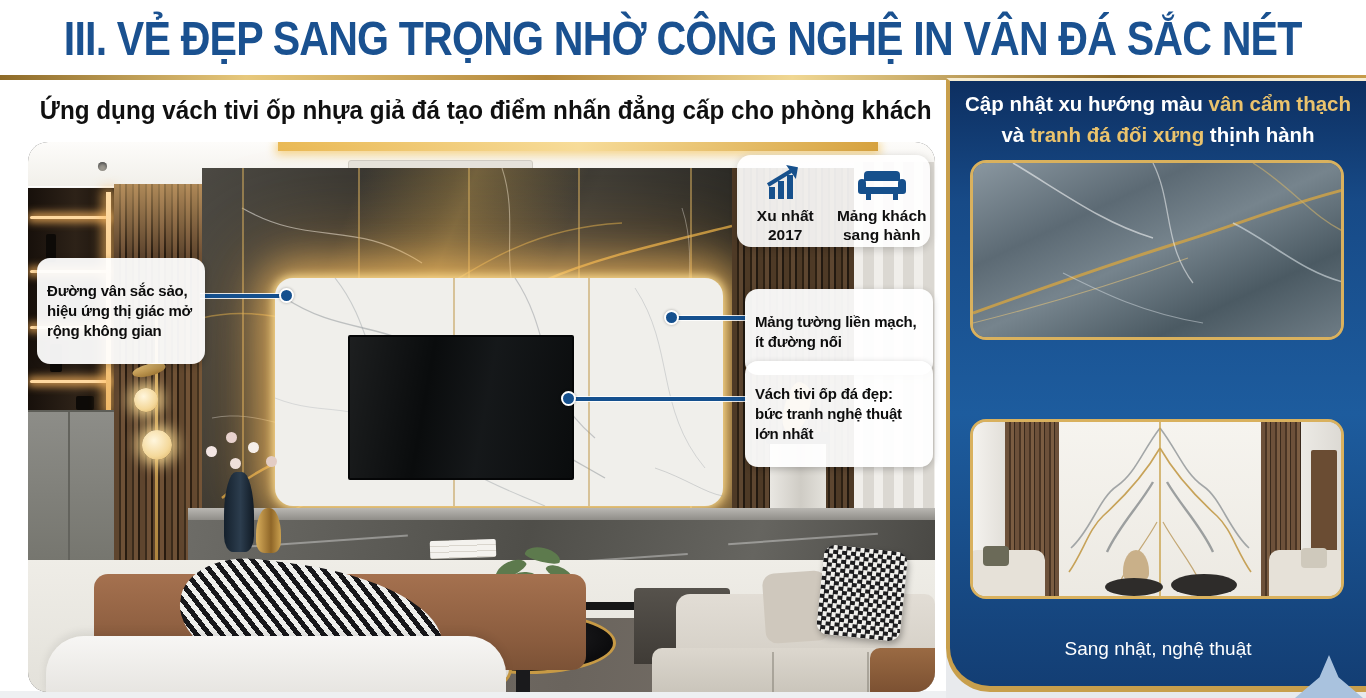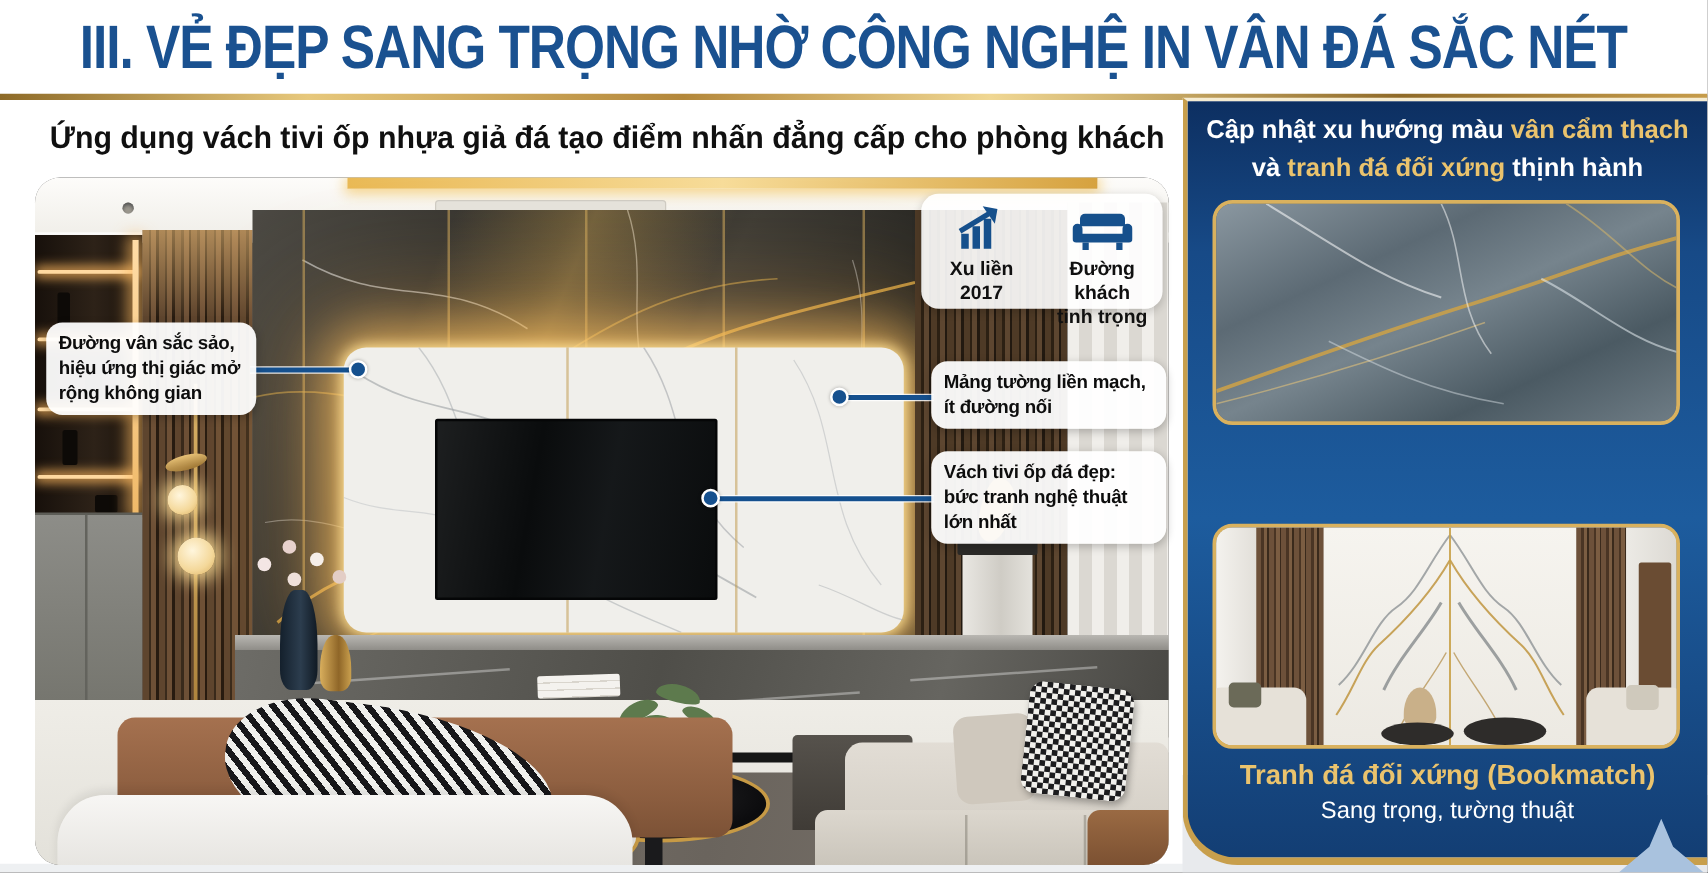--- a/index.html
+++ b/index.html
@@ -99,21 +99,21 @@
   .pillow-hound { left:792px; top:406px; width:84px; height:90px; border-radius:12px; transform:rotate(6deg);
     background:repeating-conic-gradient(#1c1c1e 0 25%,#f1f0ec 0 50%); background-size:9px 9px; box-shadow:2px 3px 6px rgba(0,0,0,.3); }
   .leather-corner { left:842px; top:506px; width:65px; height:44px; background:linear-gradient(#9a6a43,#7c5132); border-radius:10px 0 0 0; }
 
   
   .badge-panel { left:737px; top:155px; width:193px; height:92px; background:rgba(255,255,255,.9); border-radius:14px; display:flex; box-shadow:0 2px 8px rgba(0,0,0,.18); }
   .badge { flex:1; display:flex; flex-direction:column; align-items:center; justify-content:flex-start; padding-top:8px; }
   .badge svg { display:block; }
   .badge-label { font-size:15.5px; font-weight:700; color:#101010; line-height:19px; text-align:center; margin-top:3px; }
 
-  .callout { position:absolute; background:rgba(255,255,255,.94); border-radius:13px; padding:7px 10px; box-shadow:0 2px 7px rgba(0,0,0,.22); color:#0d0d0d; font-weight:700; font-size:15px; line-height:20px; letter-spacing:-.2px; }
+  .callout { position:absolute; background:rgba(255,255,255,.94); border-radius:13px; padding:23px 10px; box-shadow:0 2px 7px rgba(0,0,0,.22); color:#0d0d0d; font-weight:700; font-size:15px; line-height:20px; letter-spacing:-.2px; }
   .lead { position:absolute; height:3.5px; background:#15508e; box-shadow:0 1px 0 rgba(255,255,255,.85), 0 -1px 0 rgba(255,255,255,.85); }
   .lead-dot { position:absolute; width:15px; height:15px; border-radius:50%; background:#15508e; border:2px solid #fff; box-shadow:0 0 3px rgba(0,0,0,.3); }
 
   
   #sidebar-under { left:946px; top:620px; width:420px; height:78px; background:#e8eaed; }
   #sidebar { left:946px; top:78px; width:420px; height:614px;
     background:linear-gradient(180deg,#0d2f61 0%,#174a87 20%,#1d5c9e 55%,#133e74 100%);
     border-left:4px solid #c89f4c; border-bottom:6px solid #c89f4c; border-top:3px solid #f5ecd2;
     border-bottom-left-radius:44px; }
   .sb-head { position:absolute; left:0; width:100%; text-align:center; font-weight:700; font-size:20.5px; color:#ffffff; white-space:nowrap; }
@@ -278,36 +278,36 @@
       <span>
         <svg width="44" height="40" viewBox="0 0 44 40">
           <rect x="6" y="24" width="6" height="12" fill="#16508c"></rect>
           <rect x="15" y="18" width="6" height="18" fill="#16508c"></rect>
           <rect x="24" y="12" width="6" height="24" fill="#16508c"></rect>
           <path d="M5,22 L28,8" stroke="#16508c" stroke-width="4" fill="none"></path>
           <path d="M22,3 L34,3 L34,15 Z" fill="#16508c" transform="rotate(10 28 9)"></path>
         </svg>
       </span>
       <div class="badge-label">
-        <div>Xu liền</div>
+        <div>Xu nhất</div>
         <div>2017</div>
       </div>
     </div>
     <div class="badge">
       <span>
         <svg width="48" height="40" viewBox="0 0 48 40">
           <path d="M10,8 h28 a4,4 0 0 1 4,4 v6 h-36 v-6 a4,4 0 0 1 4,-4 z" fill="#16508c"></path>
           <path d="M4,16 a4,4 0 0 1 4,4 v4 h32 v-4 a4,4 0 0 1 8,0 v8 a3,3 0 0 1 -3,3 h-42 a3,3 0 0 1 -3,-3 v-8 a4,4 0 0 1 4,-4 z" fill="#16508c"></path>
           <rect x="8" y="31" width="5" height="6" fill="#16508c"></rect>
           <rect x="35" y="31" width="5" height="6" fill="#16508c"></rect>
         </svg>
       </span>
       <div class="badge-label">
-        <div>Đường khách</div>
-        <div>tinh trọng</div>
+        <div>Mảng khách</div>
+        <div>sang hành</div>
       </div>
     </div>
   </div>
 
   <div class="lead" style="left:200px;top:294px;width:86px;"></div>
   <div class="lead-dot" style="left:279px;top:288px;"></div>
   <div class="callout" style="left:37px;top:258px;width:168px;">Đường vân sắc sảo, hiệu ứng thị giác mở rộng không gian</div>
 
   <div class="lead" style="left:671px;top:316px;width:76px;"></div>
   <div class="lead-dot" style="left:664px;top:310px;"></div>
@@ -358,18 +358,17 @@
       <div class="c2-wall-r"></div>
       <div class="c2-door"></div>
       <div class="c2-sofa" style="left:-6px;"></div>
       <div class="c2-pillow" style="left:10px;bottom:30px;"></div>
       <div class="c2-sofa" style="right:-6px;"></div>
       <div class="c2-pillow" style="right:14px;bottom:28px;background:#cfc9bc;"></div>
       <div class="c2-plant" style="left:150px;bottom:16px;"></div>
       <div class="c2-table" style="left:132px;bottom:0;width:58px;height:18px;"></div>
       <div class="c2-table" style="left:198px;bottom:0;width:66px;height:22px;"></div>
     </div>
-    <div class="sb-label" style="top:526px;">Tranh đá đối xứng (Bookmatch)</div>
-    <div class="sb-sub" style="top:557px;">Sang trọng, tường thuật</div>
+    <div class="sb-sub" style="top:557px;">Sang nhật, nghệ thuật</div>
   </div>
   <div class="abs" id="sb-arrow"></div>
 
 </div>
 
 </body></html>

